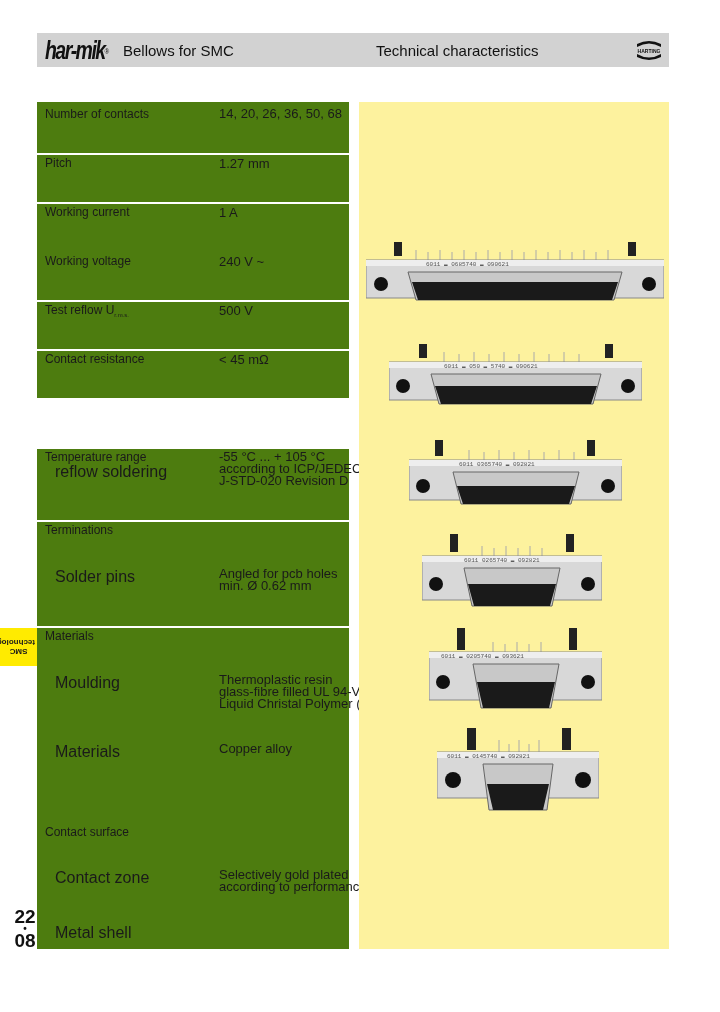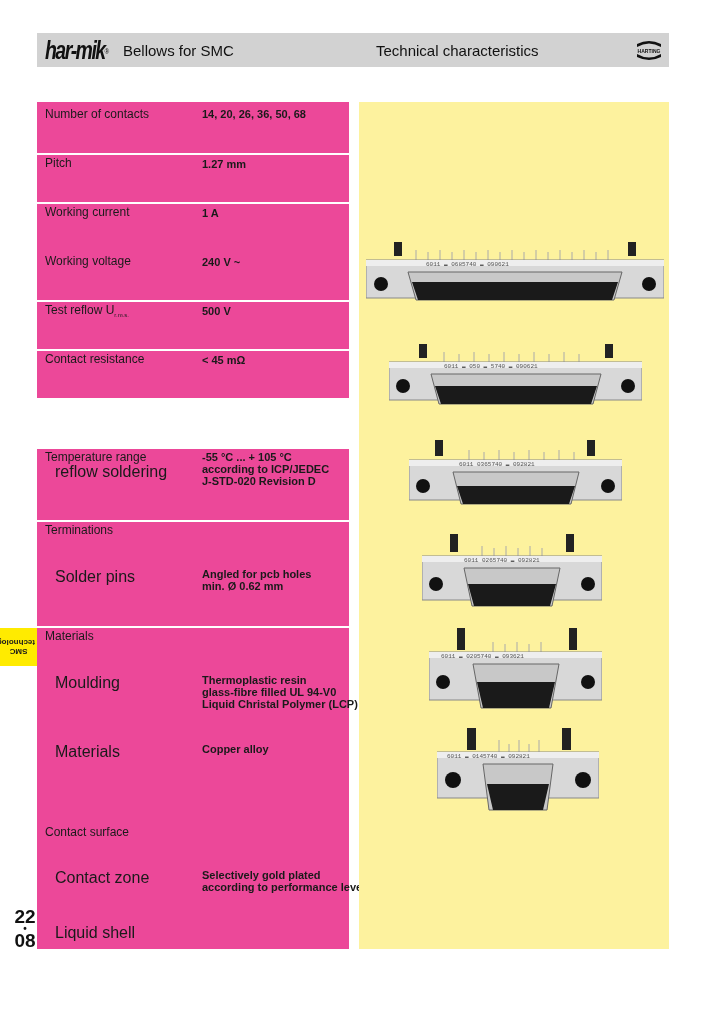--- a/index.html
+++ b/index.html
@@ -15,24 +15,24 @@
     position: absolute; left: 8px; top: 3px; font-family: "Liberation Sans", sans-serif;
     font-style: italic; font-weight: bold; font-size: 25px; letter-spacing: -2px;
     color: #111; transform: scaleX(0.78); transform-origin: left center; line-height: 28px;
   }
   .brand sup { font-size: 8px; font-weight: normal; letter-spacing: 0; vertical-align: top; position: relative; top: 2px; }
   .header-title { position: absolute; left: 86px; top: 9px; font-size: 15px; color: #111; }
   .header-right { position: absolute; left: 339px; top: 9px; font-size: 15px; color: #111; text-align: center; }
   .logo { position: absolute; left: 597px; top: 6px; width: 30px; height: 23px; }
 
   .left-panel { position: absolute; left: 37px; top: 102px; width: 312px; height: 847px; }
-  .row { position: absolute; left: 0; width: 312px; background: #ec4899; }
+  .row { position: absolute; left: 0; width: 312px; background: #4d7c0f; }
   .lbl { position: absolute; left: 8px; font-size: 12px; color: #1a1a1a; white-space: nowrap; }
   .sub { position: absolute; left: 18px; font-size: 16px; color: #1a1a1a; white-space: nowrap; }
-  .val { position: absolute; left: 165px; font-size: 11px; line-height: 12px; color: #1a1a1a; white-space: pre; font-weight: bold; }
+  .val { position: absolute; left: 182px; font-size: 13px; line-height: 12px; color: #1a1a1a; white-space: pre; }
   .lbl sub { font-size: 6px; }
   .right-panel { position: absolute; left: 359px; top: 102px; width: 310px; height: 847px; background: #fdf29e; }
 
   .conn { position: absolute; }
   .side-tab {
     position: absolute; left: 0; top: 628px; width: 37px; height: 38px; background: #ffeb00;
   }
   .side-tab span {
     position: absolute; left: 2px; top: 3px; width: 33px; height: 32px;
     font-size: 8px; font-weight: bold; line-height: 9px; text-align: center;
@@ -101,21 +101,21 @@
     <div class="sub" style="top:46px">Moulding</div>
     <div class="val" style="top:46px">Thermoplastic resin
 glass-fibre filled UL 94-V0
 Liquid Christal Polymer (LCP)</div>
     <div class="sub" style="top:115px">Materials</div>
     <div class="val" style="top:115px">Copper alloy</div>
     <div class="lbl" style="top:197px">Contact surface</div>
     <div class="sub" style="top:241px">Contact zone</div>
     <div class="val" style="top:241px">Selectively gold plated
 according to performance level</div>
-    <div class="sub" style="top:296px">Liquid shell</div>
+    <div class="sub" style="top:296px">Metal shell</div>
   </div>
 </div>
 
 <div class="right-panel">
 
   <svg class="conn" style="left:7px;top:140px" width="298" height="62" viewBox="0 0 298 62">
     <rect x="28" y="0" width="8" height="14" fill="#222"></rect>
       <rect x="262" y="0" width="8" height="14" fill="#222"></rect>
     <g stroke="#aaa" stroke-width="1">
         <line x1="50" y1="8" x2="50" y2="18"></line>

